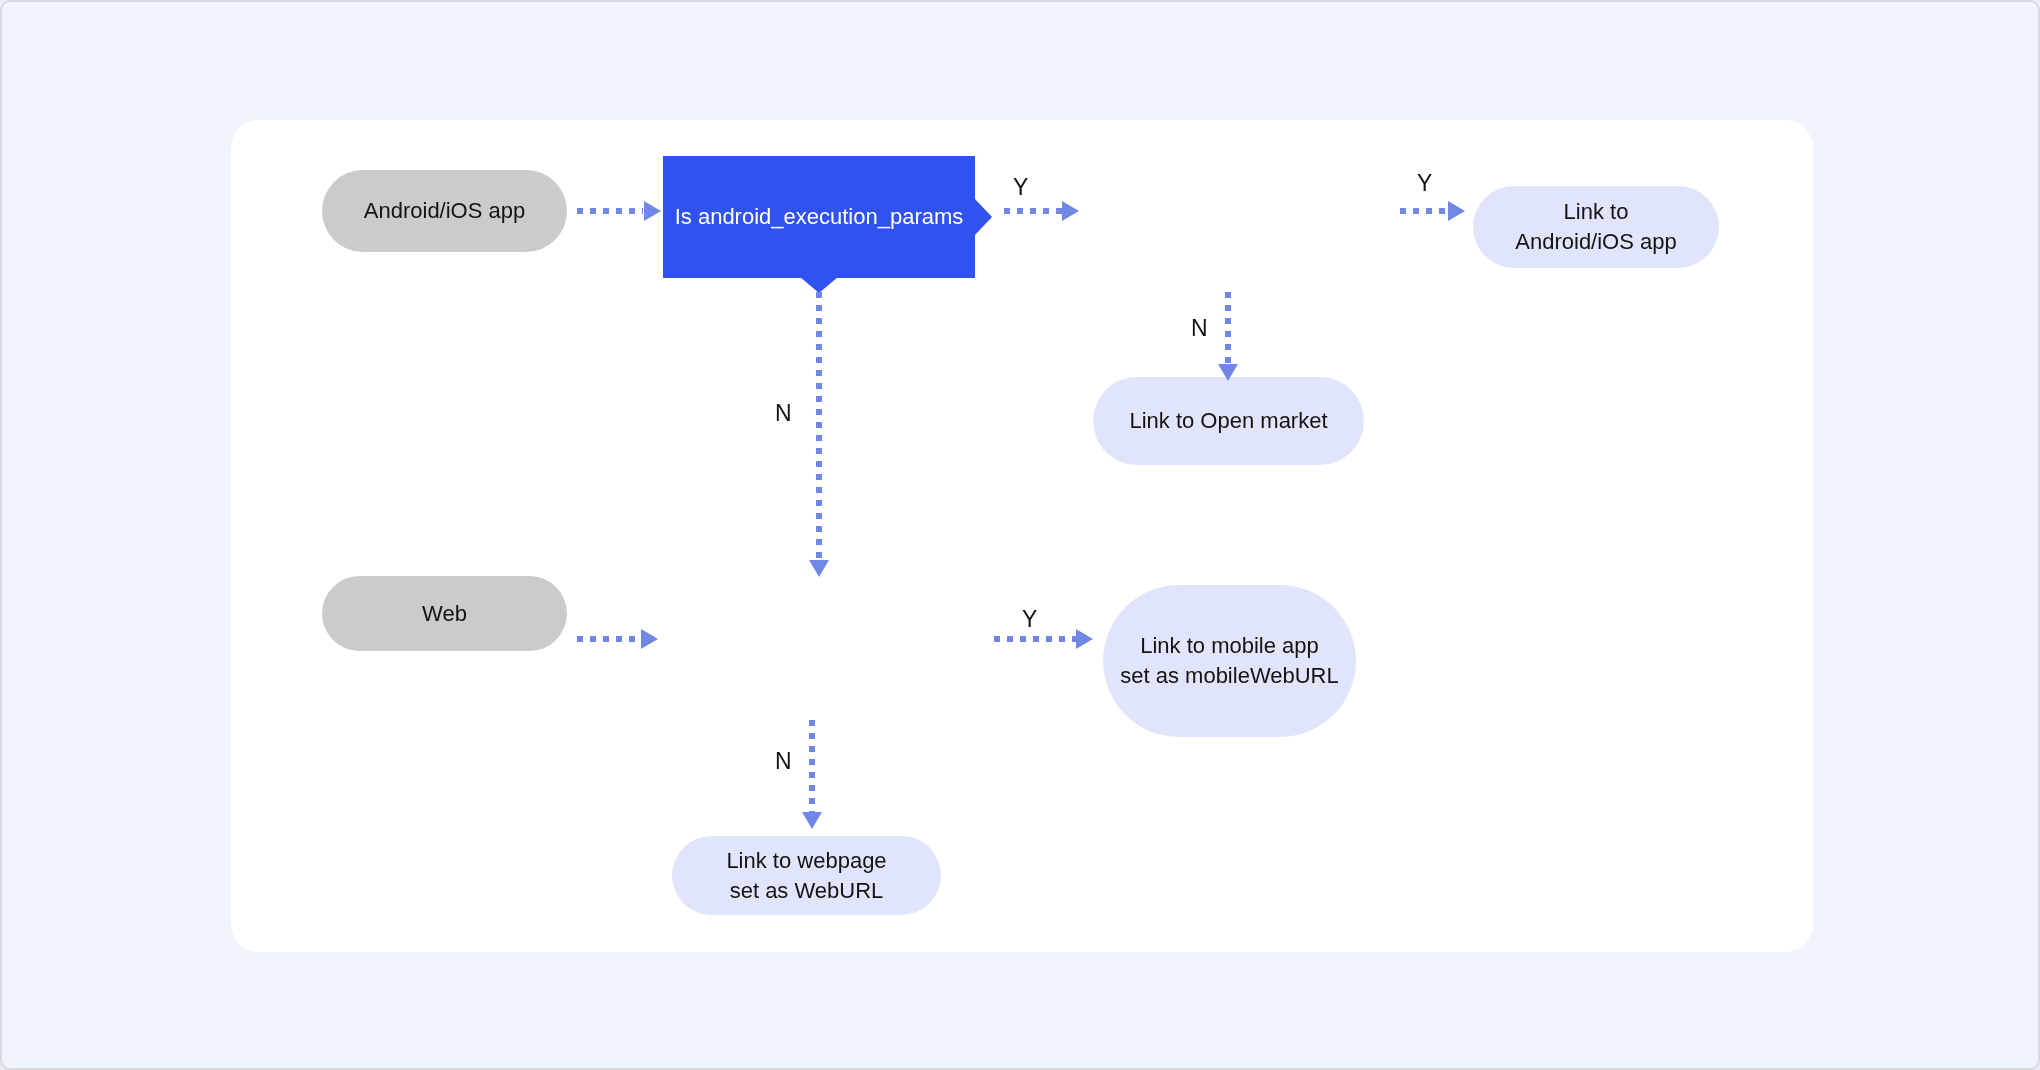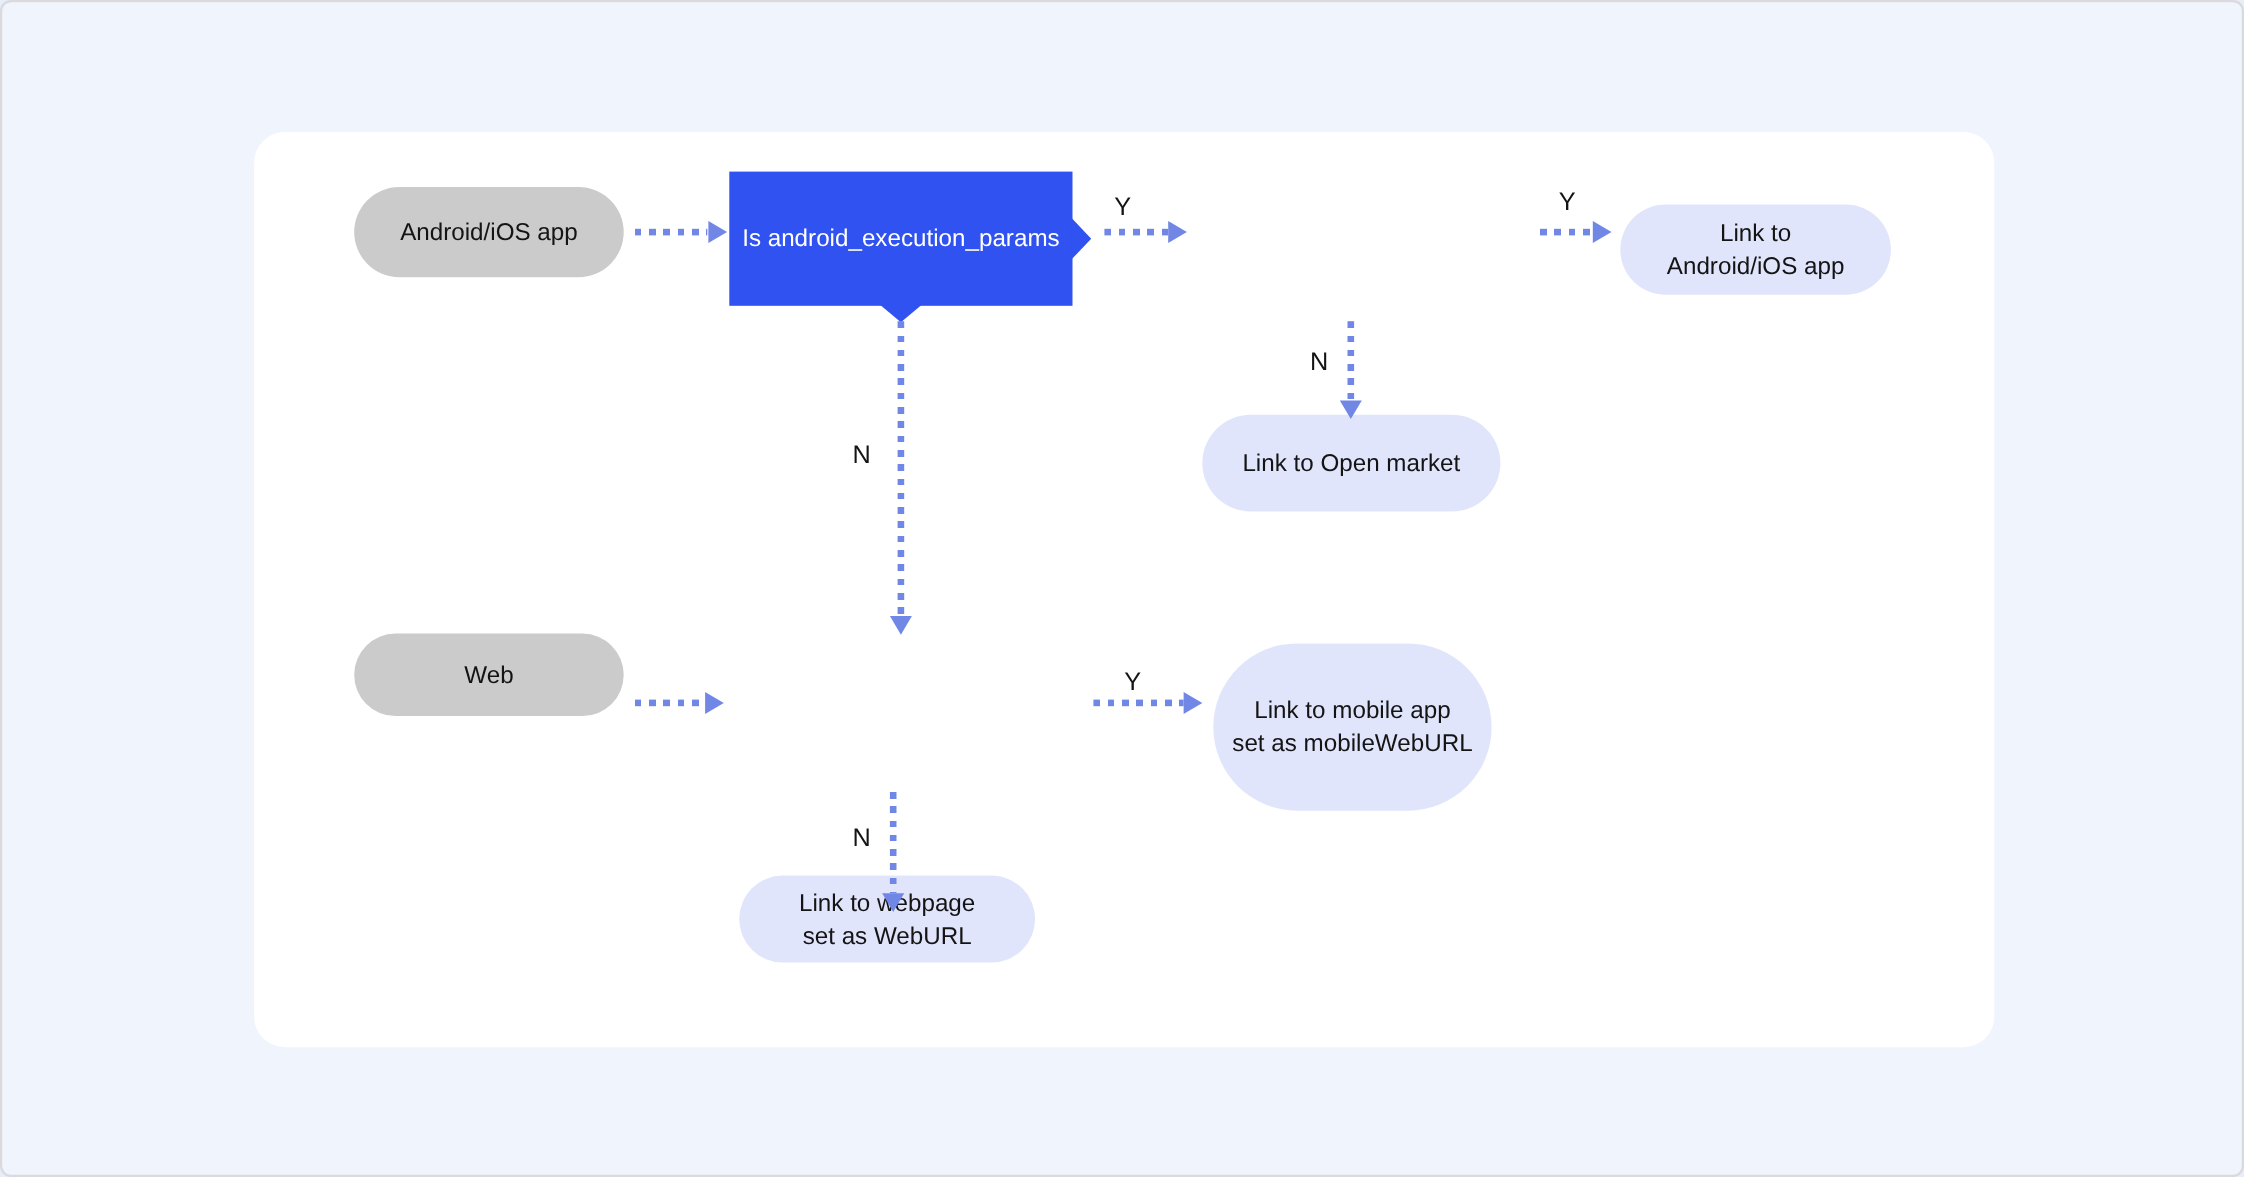--- a/index.html
+++ b/index.html
@@ -116,21 +116,21 @@
     <div class="node pill-gray" style="left:91px; top:456px; width:245px; height:75px;">
       <span class="line">Web</span>
     </div>
 
 
     <div class="node pill-lav" style="left:872px; top:465px; width:253px; height:152px;">
       <span class="line">Link to mobile app</span>
       <span class="line">set as mobileWebURL</span>
     </div>
 
-    <div class="node pill-lav" style="left:441px; top:676px; width:269px; height:79px;text-align:center;">
+    <div class="node pill-lav" style="left:441px; top:716px; width:269px; height:79px;text-align:center;">
       <span class="line">Link to webpage</span>
       <span class="line">set as WebURL</span>
     </div>
 
     <div class="dash-h" style="left:346px; top:88px; width:66px;"></div>
     <div class="head-r" style="left:413px; top:81px;"></div>
 
     <div class="dash-h" style="left:773px; top:88px; width:58px;"></div>
     <div class="head-r" style="left:831px; top:81px;"></div>
     <div class="edge-label" style="left:782px; top:54px;">Y</div>

